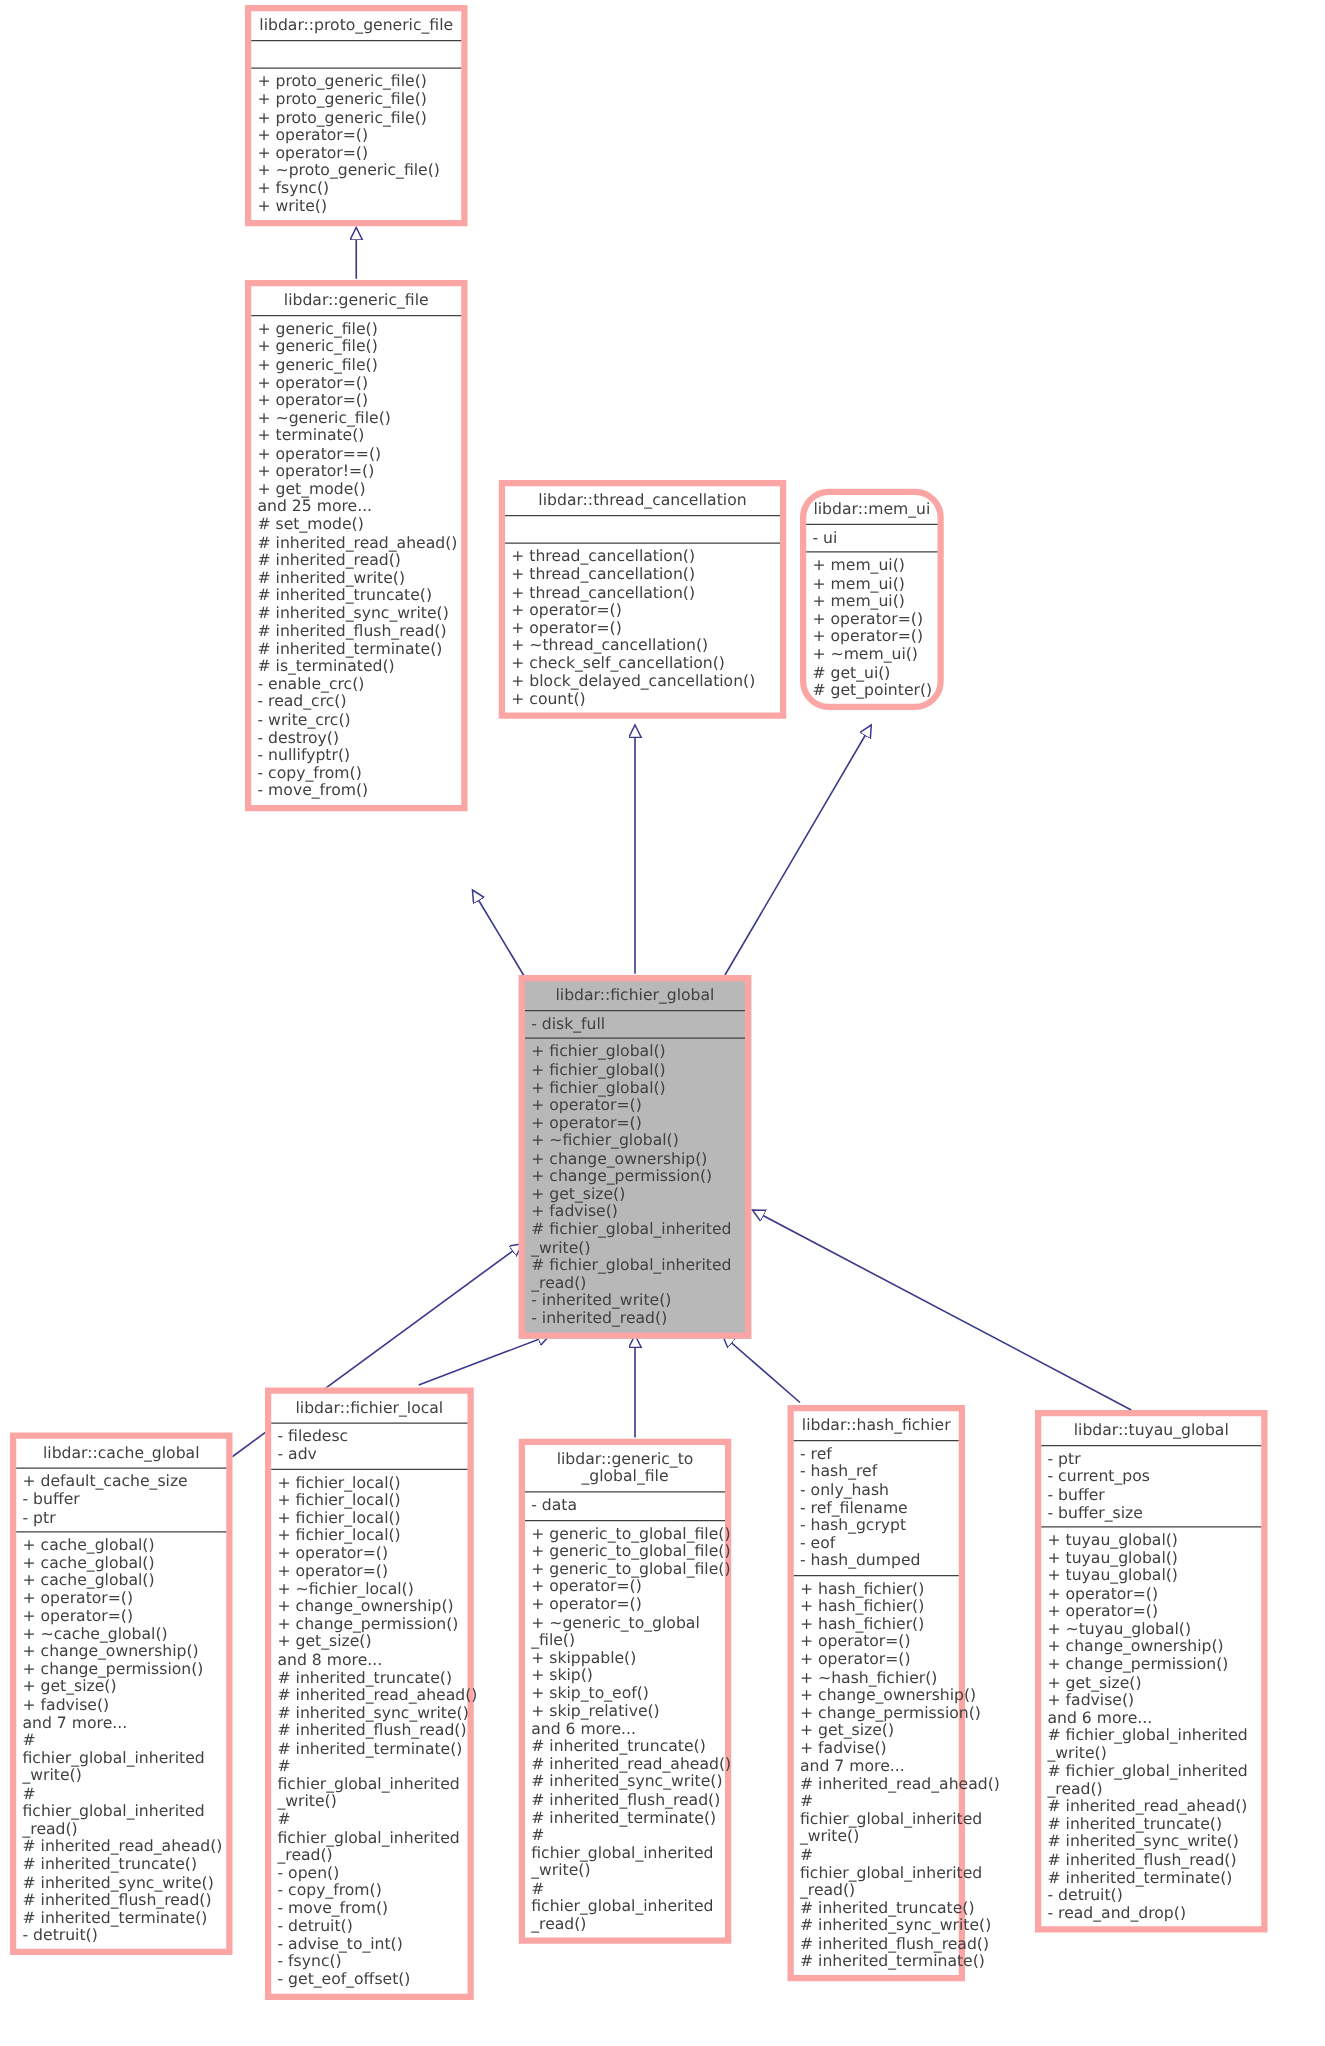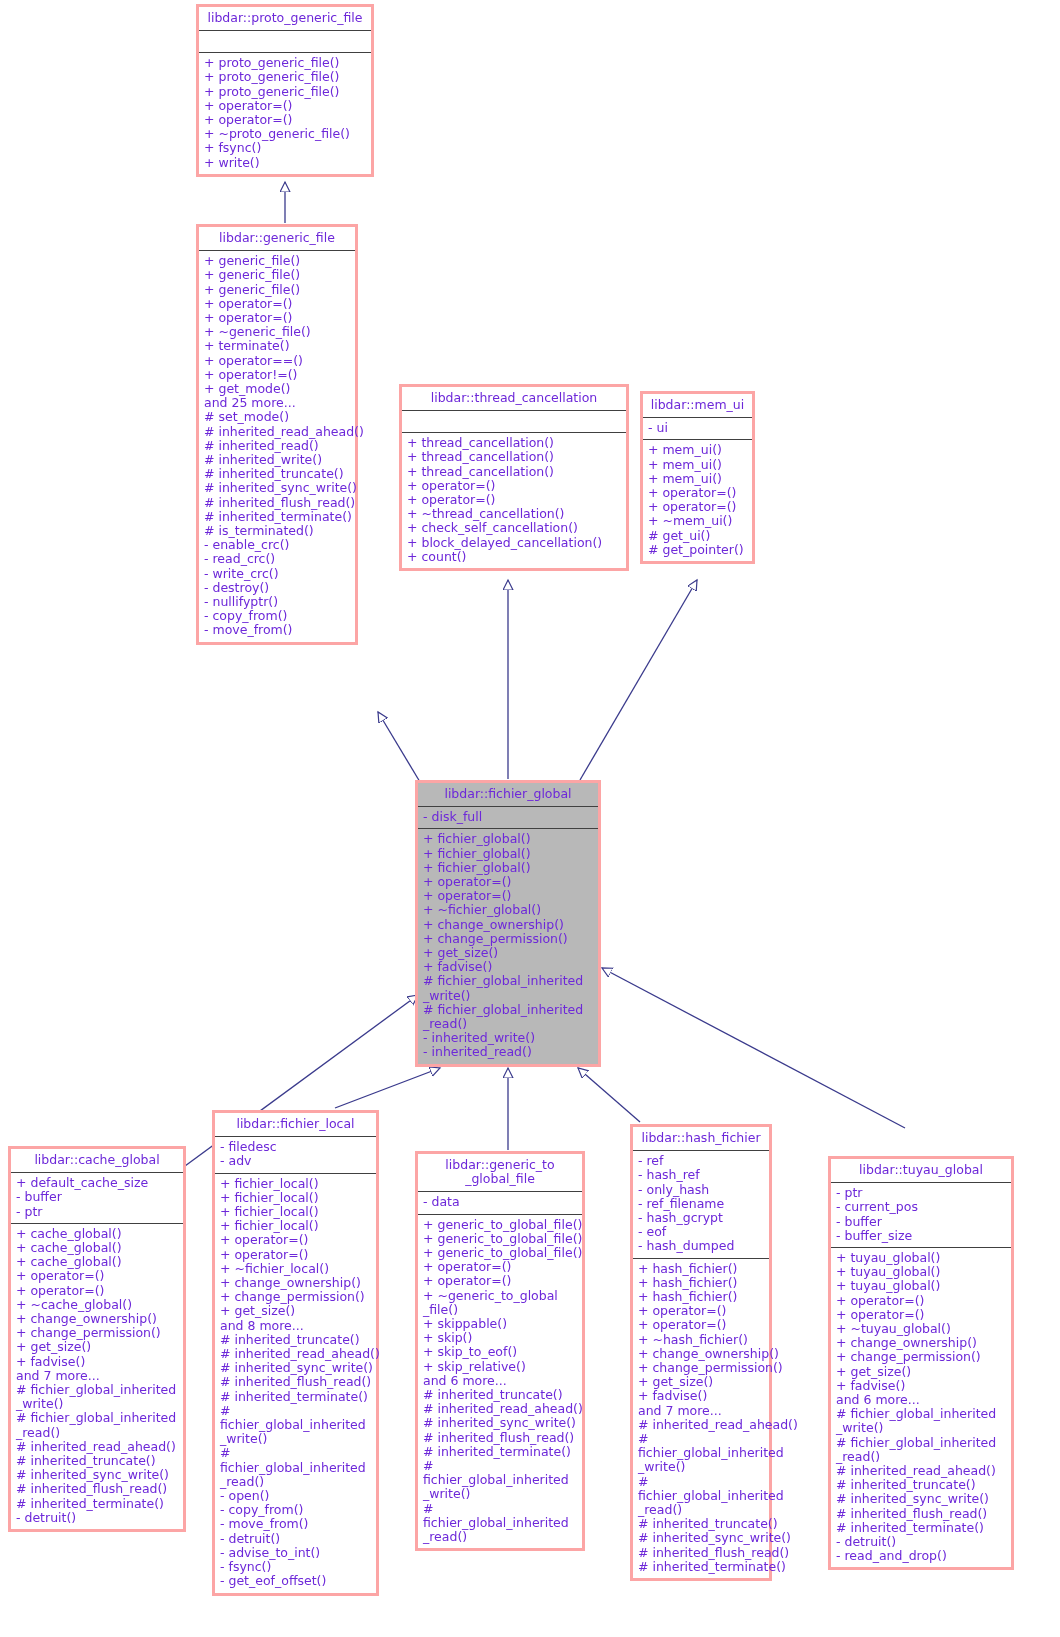--- a/index.html
+++ b/index.html
@@ -23,25 +23,25 @@
   #edges {
     position: absolute;
     left: 0; top: 0;
     width: 1060px;
     height: 1637px;
     pointer-events: none;
   }
   .uml-box {
     position: absolute;
     box-sizing: border-box;
-    border: 3px solid #fca5a5;
+    border: 5px solid #fca5a5;
     background: #ffffff;
     font-size: 12.5px;
     line-height: 14.2px;
-    color: #6d28d9;
+    color: #404040;
   }
   .uml-box.highlight {
     background: #b8b8b8;
   }
   .uml-title {
     text-align: center;
     padding: 4px 4px 5px 4px;
     border-bottom: 1px solid #404040;
     white-space: pre-line;
   }
@@ -106,21 +106,21 @@
       <div class="uml-row">+ proto_generic_file()</div>
       <div class="uml-row">+ proto_generic_file()</div>
       <div class="uml-row">+ operator=()</div>
       <div class="uml-row">+ operator=()</div>
       <div class="uml-row">+ ~proto_generic_file()</div>
       <div class="uml-row">+ fsync()</div>
       <div class="uml-row">+ write()</div>
     </div>
   </div>
 
-  <div class="uml-box" style="left:196px; top:224px; width:162px;">
+  <div class="uml-box" style="left:196px; top:224px; width:178px;">
     <div class="uml-title">libdar::generic_file</div>
     <div class="uml-ops">
       <div class="uml-row">+ generic_file()</div>
       <div class="uml-row">+ generic_file()</div>
       <div class="uml-row">+ generic_file()</div>
       <div class="uml-row">+ operator=()</div>
       <div class="uml-row">+ operator=()</div>
       <div class="uml-row">+ ~generic_file()</div>
       <div class="uml-row">+ terminate()</div>
       <div class="uml-row">+ operator==()</div>
@@ -155,21 +155,21 @@
       <div class="uml-row">+ thread_cancellation()</div>
       <div class="uml-row">+ operator=()</div>
       <div class="uml-row">+ operator=()</div>
       <div class="uml-row">+ ~thread_cancellation()</div>
       <div class="uml-row">+ check_self_cancellation()</div>
       <div class="uml-row">+ block_delayed_cancellation()</div>
       <div class="uml-row">+ count()</div>
     </div>
   </div>
 
-  <div class="uml-box" style="left:640px; top:391px; width:115px;">
+  <div class="uml-box" style="left:640px; top:391px; width:115px;border-radius:23px;">
     <div class="uml-title">libdar::mem_ui</div>
     <div class="uml-attrs">
       <div class="uml-row">- ui</div>
     </div>
     <div class="uml-ops">
       <div class="uml-row">+ mem_ui()</div>
       <div class="uml-row">+ mem_ui()</div>
       <div class="uml-row">+ mem_ui()</div>
       <div class="uml-row">+ operator=()</div>
       <div class="uml-row">+ operator=()</div>
@@ -332,21 +332,21 @@
 _write()</div>
       <div class="uml-row wrap"># fichier_global_inherited
 _read()</div>
       <div class="uml-row"># inherited_truncate()</div>
       <div class="uml-row"># inherited_sync_write()</div>
       <div class="uml-row"># inherited_flush_read()</div>
       <div class="uml-row"># inherited_terminate()</div>
     </div>
   </div>
 
-  <div class="uml-box" style="left:828px; top:1156px; width:186px;">
+  <div class="uml-box" style="left:828px; top:1128px; width:186px;">
     <div class="uml-title">libdar::tuyau_global</div>
     <div class="uml-attrs">
       <div class="uml-row">- ptr</div>
       <div class="uml-row">- current_pos</div>
       <div class="uml-row">- buffer</div>
       <div class="uml-row">- buffer_size</div>
     </div>
     <div class="uml-ops">
       <div class="uml-row">+ tuyau_global()</div>
       <div class="uml-row">+ tuyau_global()</div>

